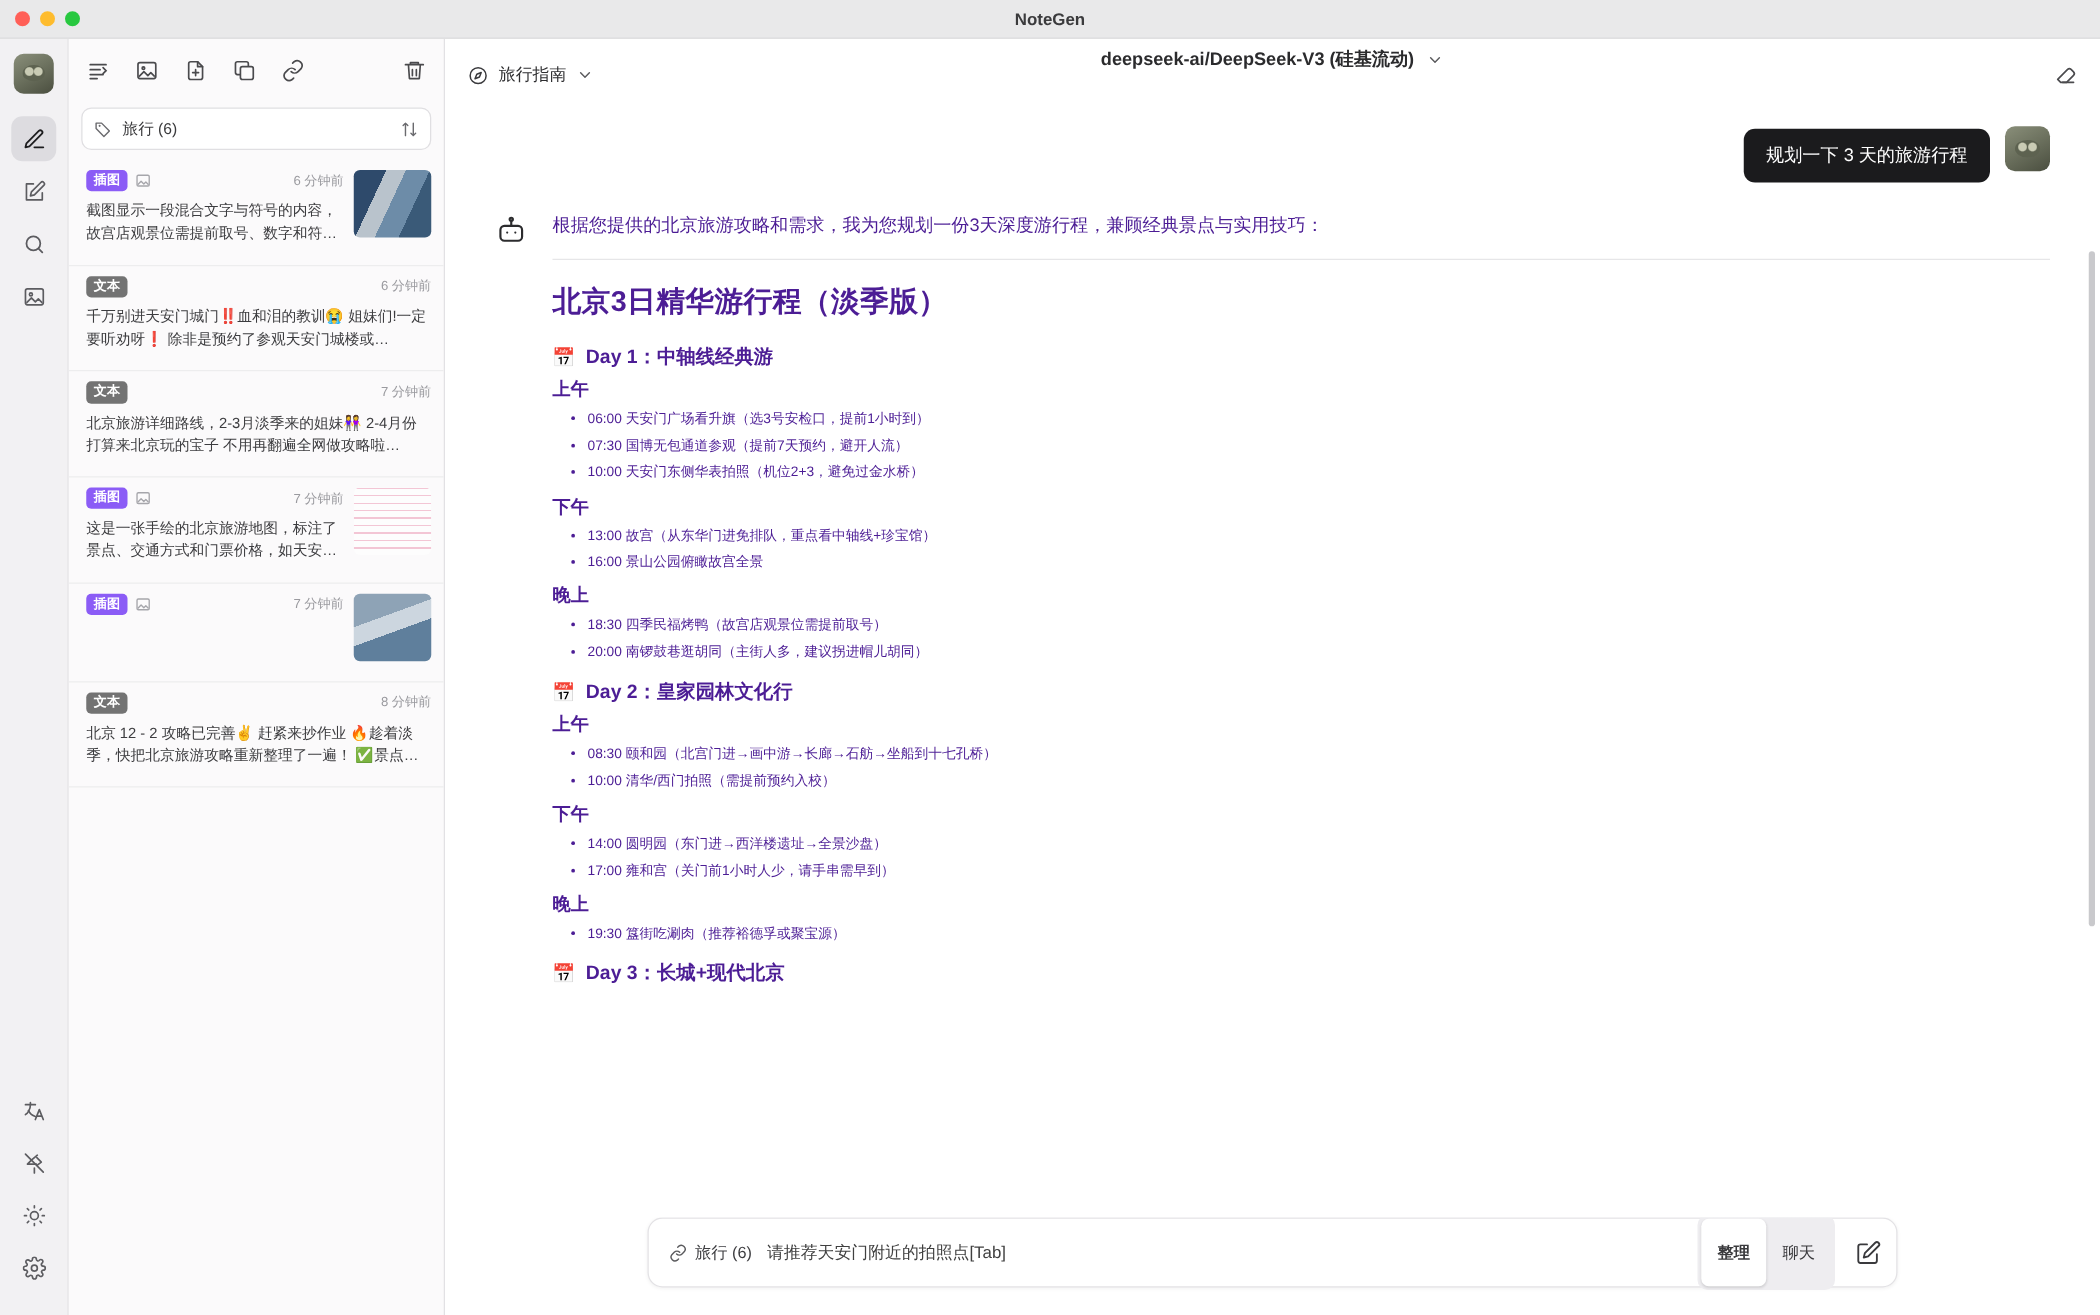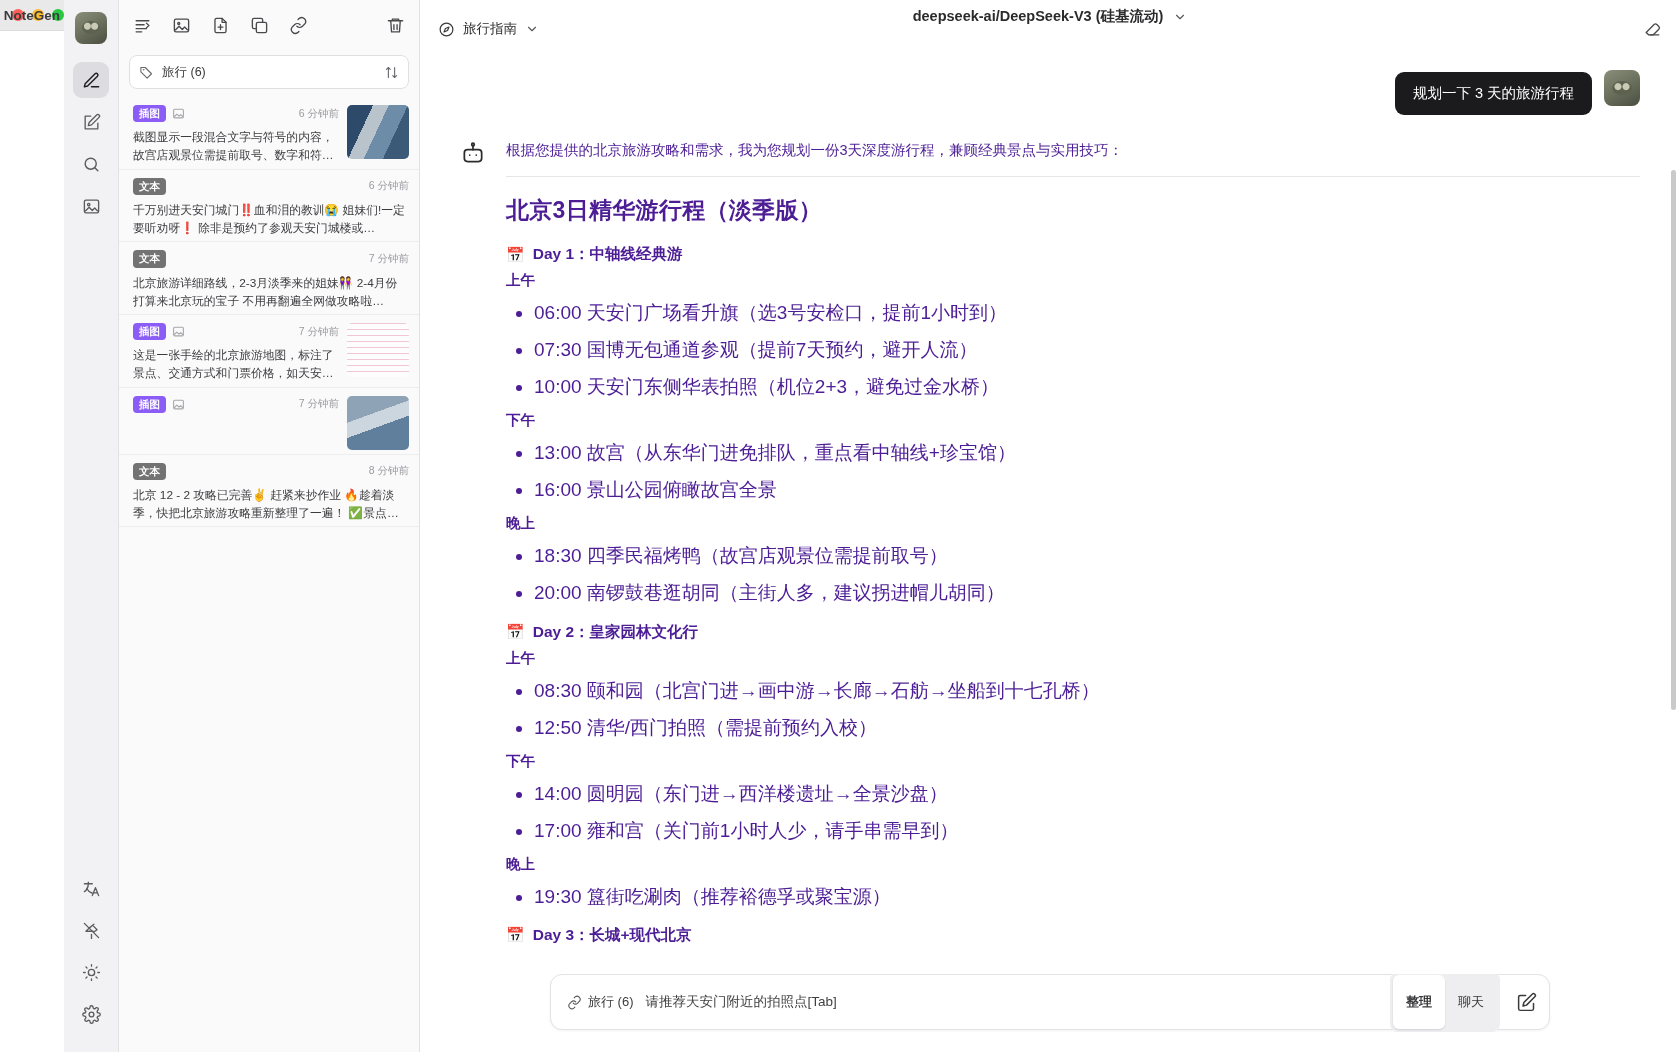--- a/index.html
+++ b/index.html
@@ -5,21 +5,21 @@
   * { box-sizing: border-box; }
   html, body {
     margin: 0; padding: 0;
     width: 1680px; height: 1052px;
     overflow: hidden;
     font-family: "Liberation Sans", sans-serif;
     background: #ffffff;
   }
   .app {
     width: 1680px; height: 1052px;
-    display: flex; flex-direction: row;
+    display: flex; flex-direction: column;
     background: #ffffff;
   }
 
   
   .titlebar {
     height: 31px;
     background: #e9e9ea;
     display: flex; align-items: center;
     position: relative;
     border-bottom: 1px solid #dcdcdd;
@@ -88,21 +88,21 @@
   .sidebar-toolbar .sp { flex: 1; }
   .tagbar {
     margin: 5px 10px 8px 10px;
     height: 34px; border: 1px solid #e0dfe2; border-radius: 8px;
     background: #fff;
     display: flex; align-items: center; padding: 0 9px; gap: 8px;
   }
   .tagbar .label { font-size: 12.5px; color: #3a3a3c; flex: 1; }
   .list { flex: 1; overflow: hidden; }
   .item {
-    padding: 8px 10px 4px 14px;
+    padding: 8px 10px 16px 14px;
     border-bottom: 1px solid #ededee;
     display: flex; gap: 8px; align-items: flex-start;
   }
   .item-main { flex: 1; min-width: 0; }
   .item-head { display: flex; align-items: center; gap: 6px; margin-bottom: 6px; }
   .badge {
     font-size: 10.5px; color: #fff; border-radius: 4px;
     padding: 2px 6px; font-weight: 600; line-height: 1.25;
   }
   .badge.illus { background: #8b5cf6; }
@@ -163,21 +163,21 @@
   .assistant-row { display: flex; gap: 18px; margin-top: 24px; }
   .bot-icon { flex: 0 0 28px; color: #2c2c2e; padding-top: 2px; }
   .answer { flex: 1; min-width: 0; color: #4c1d95; }
   .intro { font-size: 14.5px; line-height: 1.6; }
   .hr { height: 1px; background: #e6e6e8; margin: 14px 0 18px 0; }
   h1.doc-h1 { font-size: 23px; margin: 0 0 18px 0; font-weight: 700; letter-spacing: .3px; }
   .day-head { font-size: 15.5px; font-weight: 700; margin: 10px 0 6px 0; display: flex; gap: 8px; align-items: center;}
   .cal-emoji { font-size: 15px; }
   .period { font-size: 14.5px; font-weight: 700; margin: 6px 0 4px 0; }
   ul.plan { margin: 0 0 6px 0; padding-left: 28px; }
-  ul.plan li { font-size: 19px; line-height: 1.95; }
+  ul.plan li { font-size: 11px; line-height: 1.95; }
   .fade-bottom {
     position: absolute; left: 0; right: 0; bottom: 0; height: 26px;
     background: linear-gradient(to bottom, rgba(255,255,255,0), #fff 75%);
   }
   .scrollbar {
     position: absolute; right: 4px; top: 120px; width: 5px; height: 540px;
     background: #c9c9cc; border-radius: 3px;
   }
 
   
@@ -514,21 +514,21 @@
                   <li>18:30 四季民福烤鸭（故宫店观景位需提前取号）</li>
                   <li>20:00 南锣鼓巷逛胡同（主街人多，建议拐进帽儿胡同）</li>
                 </ul>
                 <div class="day-head">
                   <span class="cal-emoji">📅</span>
                   <span>Day 2：皇家园林文化行</span>
                 </div>
                 <div class="period">上午</div>
                 <ul class="plan">
                   <li>08:30 颐和园（北宫门进→画中游→长廊→石舫→坐船到十七孔桥）</li>
-                  <li>12:50 清华/西门拍照（需提前预约入校）</li>
+                  <li>10:00 清华/西门拍照（需提前预约入校）</li>
                 </ul>
                 <div class="period">下午</div>
                 <ul class="plan">
                   <li>14:00 圆明园（东门进→西洋楼遗址→全景沙盘）</li>
                   <li>17:00 雍和宫（关门前1小时人少，请手串需早到）</li>
                 </ul>
                 <div class="period">晚上</div>
                 <ul class="plan">
                   <li>19:30 簋街吃涮肉（推荐裕德孚或聚宝源）</li>
                 </ul>

